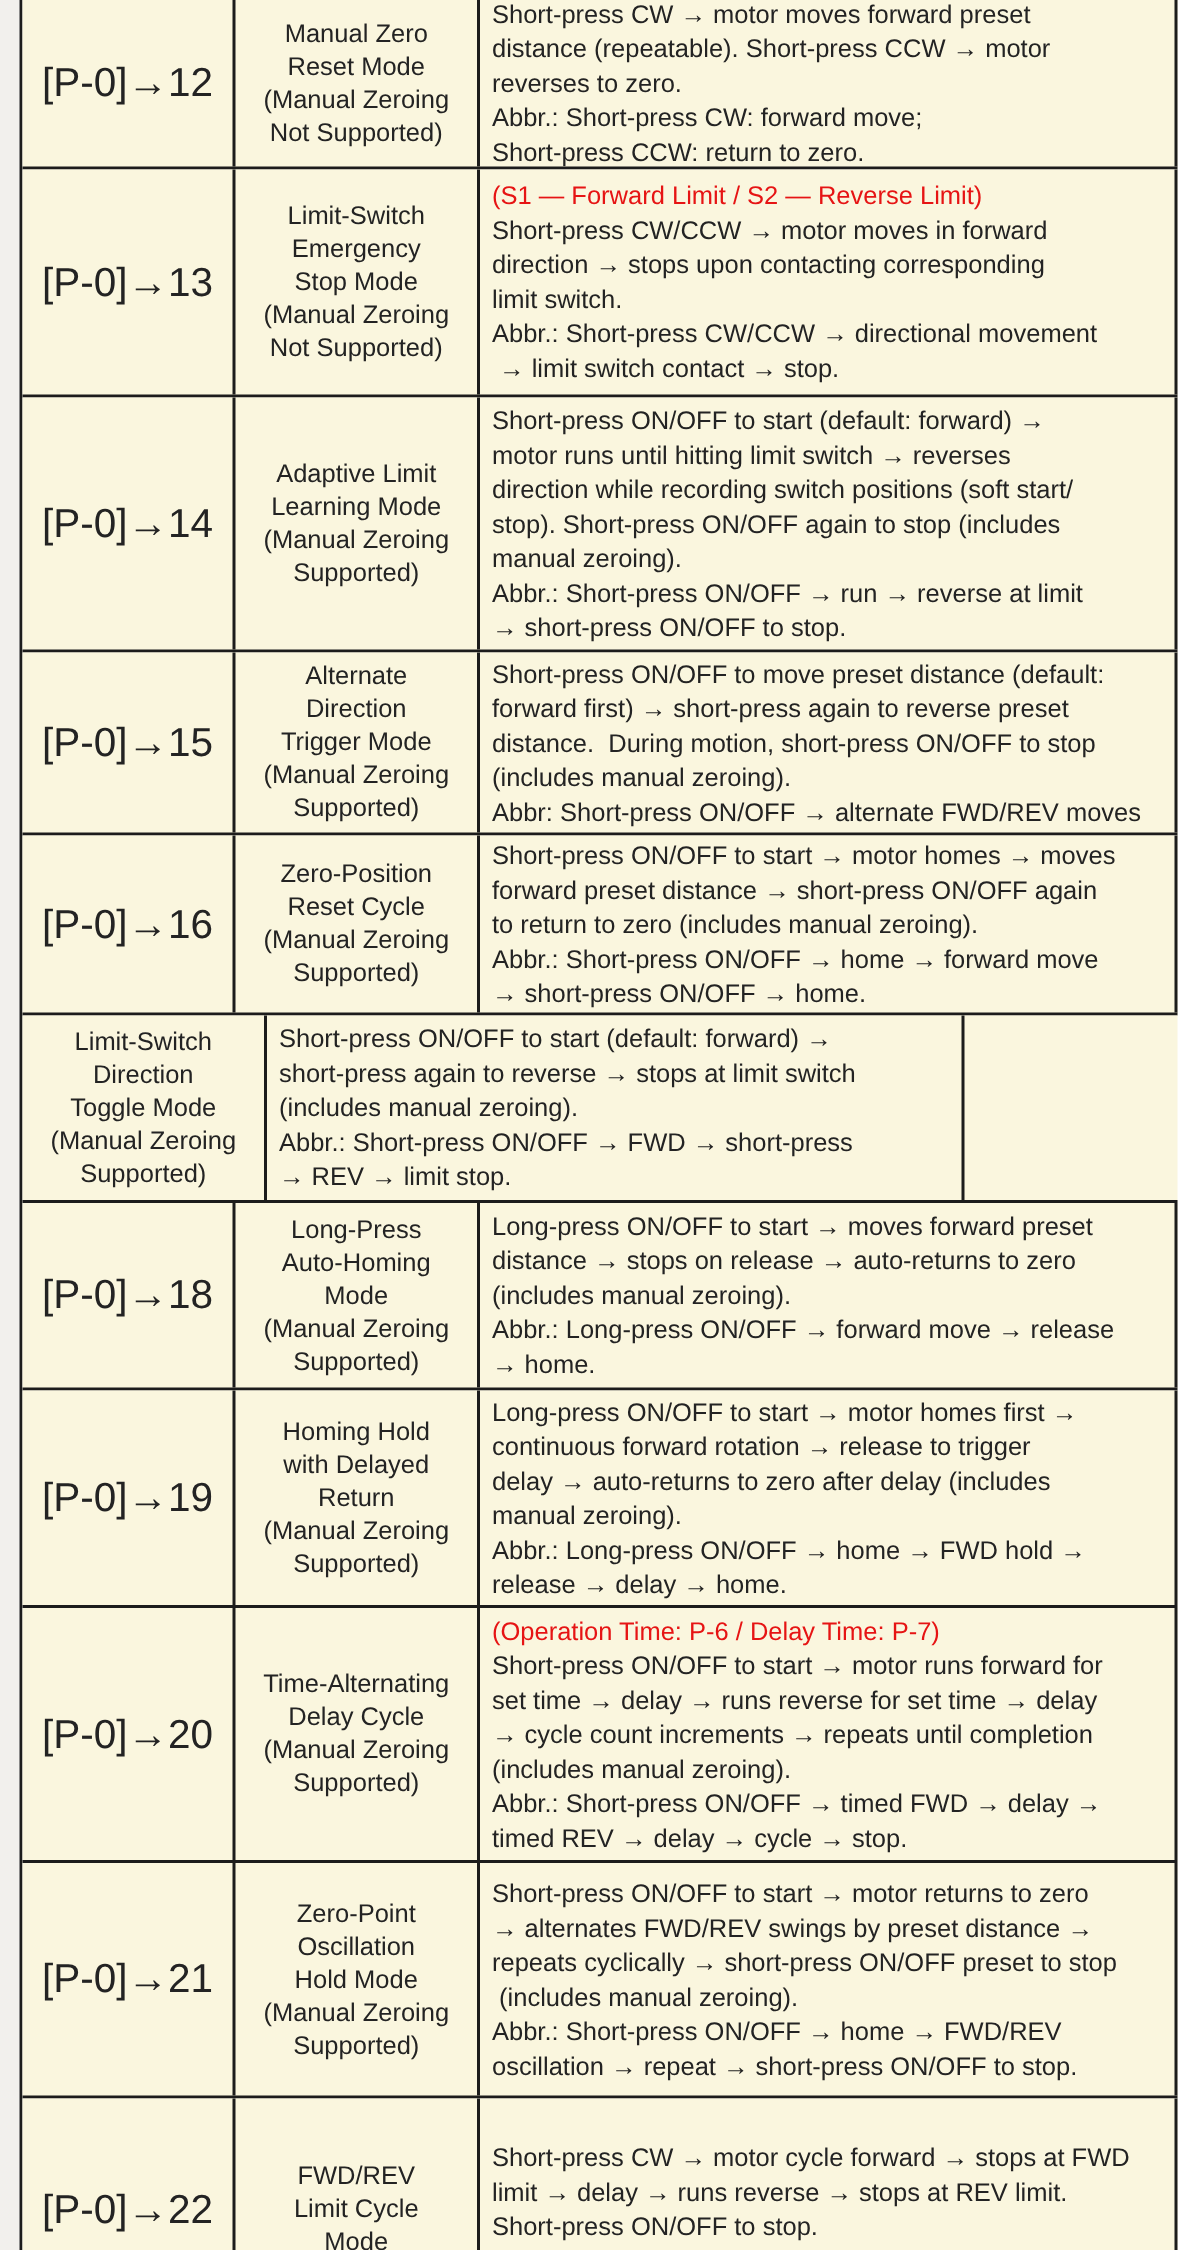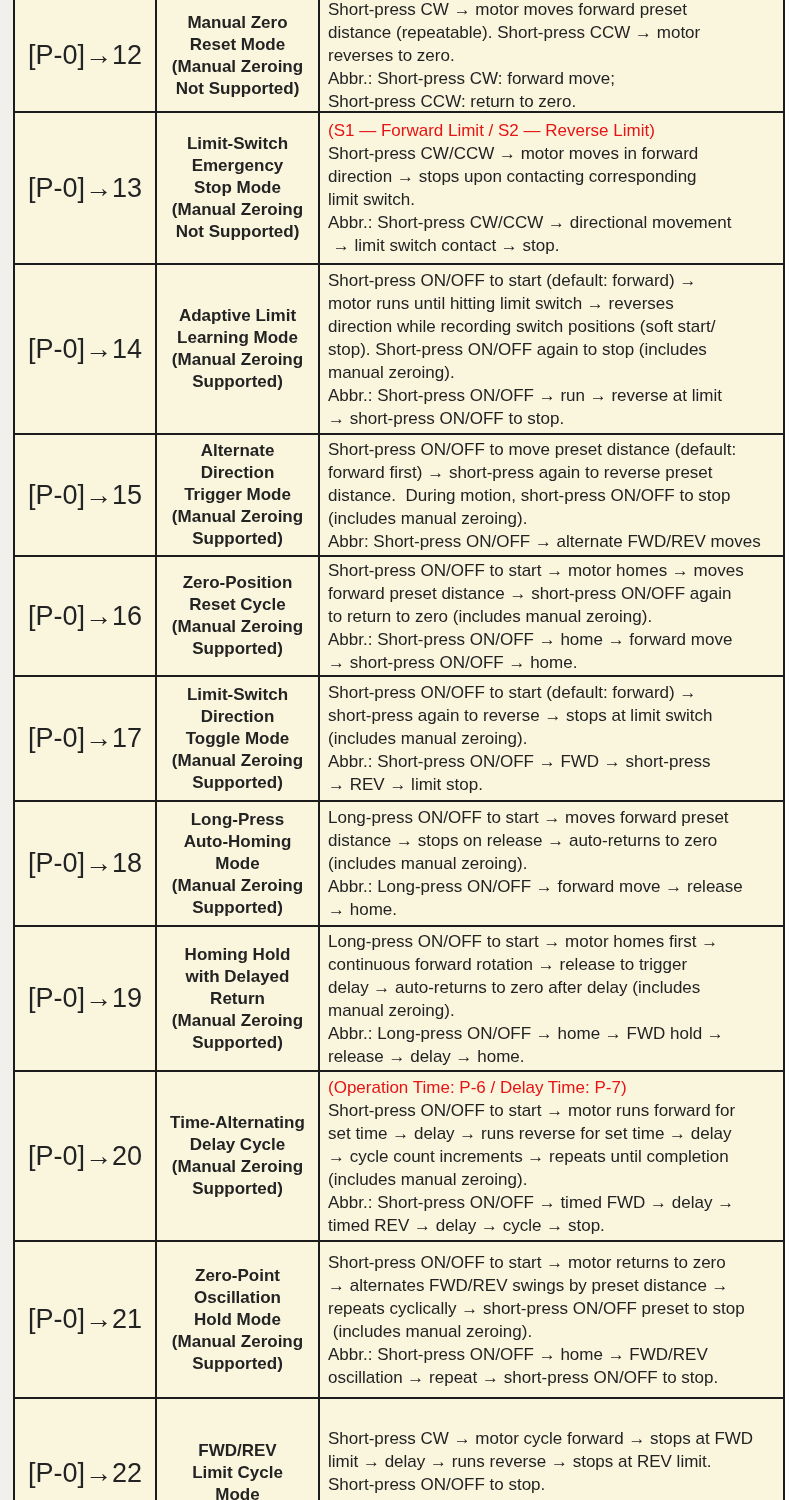--- a/index.html
+++ b/index.html
@@ -56,21 +56,20 @@
     flex:0 0 142px;
     align-items:center;
     font-size:27px;
     letter-spacing:0px;
   }
   .cell.name{
     flex:0 0 163px;
     align-items:center;
     font-size:17px;
     text-align:right;
-    font-weight:bold;
   }
   .cell.desc{
     flex:0 0 465px;
     align-items:flex-start;
     padding-left:8px;
     font-size:17px;
   }
   .name-line{line-height:22px;white-space:pre;}
   .desc-line{line-height:23px;white-space:pre;}
   .desc-line.red{color:var(--red);}
@@ -175,23 +174,20 @@
     <div class="cell desc">
           <div class="desc-line">Short-press ON/OFF to start → motor homes → moves</div>
           <div class="desc-line">forward preset distance → short-press ON/OFF again</div>
           <div class="desc-line">to return to zero (includes manual zeroing).</div>
           <div class="desc-line">Abbr.: Short-press ON/OFF → home → forward move</div>
           <div class="desc-line">→ short-press ON/OFF → home.</div>
         </div>
   </div>
 
   <div class="row">
-    <div class="cell code">
-      <span>[P-0]→17</span>
-    </div>
     <div class="cell name">
           <div class="name-line">Limit-Switch</div>
           <div class="name-line">Direction</div>
           <div class="name-line">Toggle Mode</div>
           <div class="name-line">(Manual Zeroing</div>
           <div class="name-line">Supported)</div>
         </div>
     <div class="cell desc">
           <div class="desc-line">Short-press ON/OFF to start (default: forward) →</div>
           <div class="desc-line">short-press again to reverse → stops at limit switch</div>

